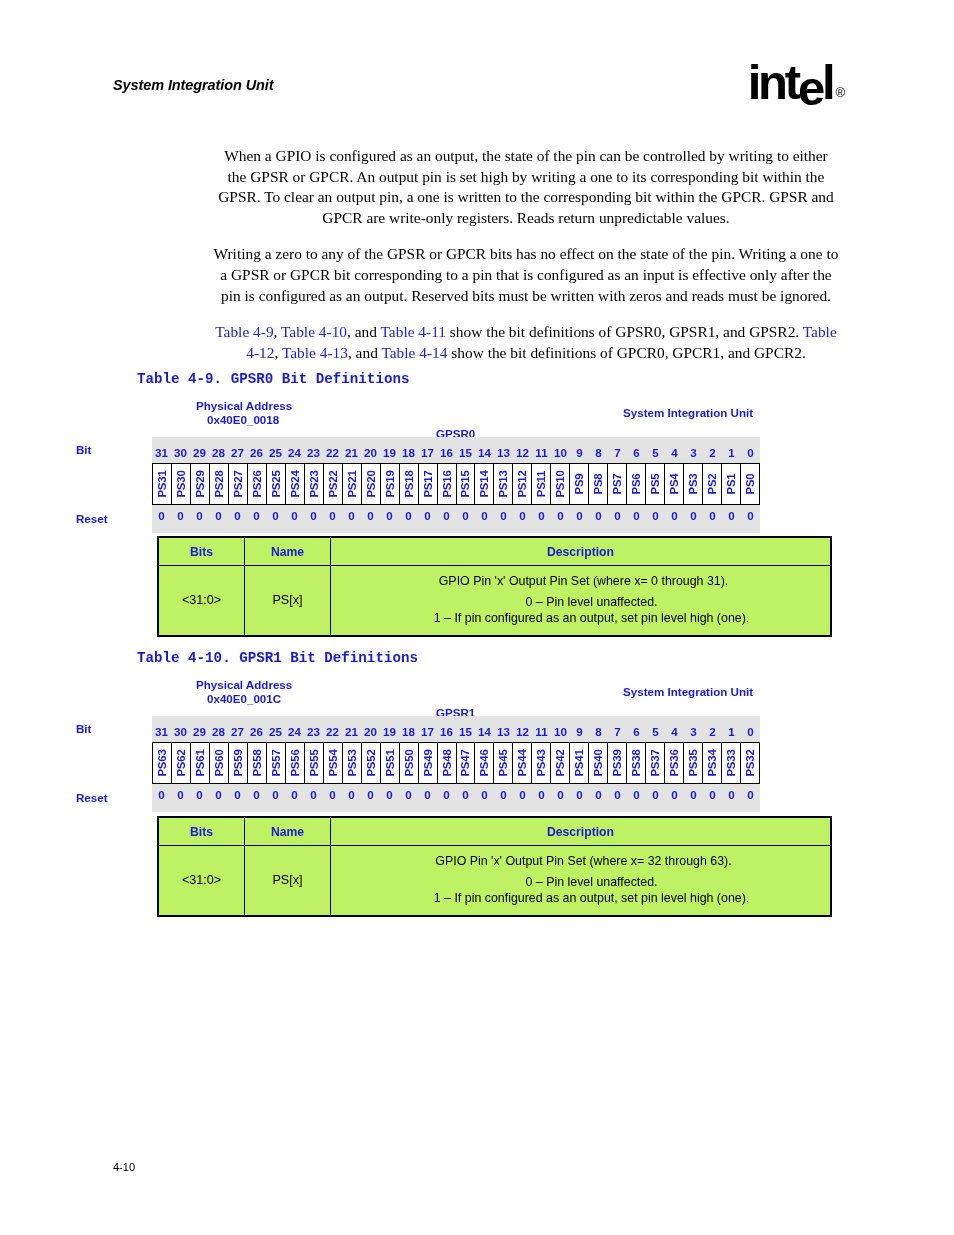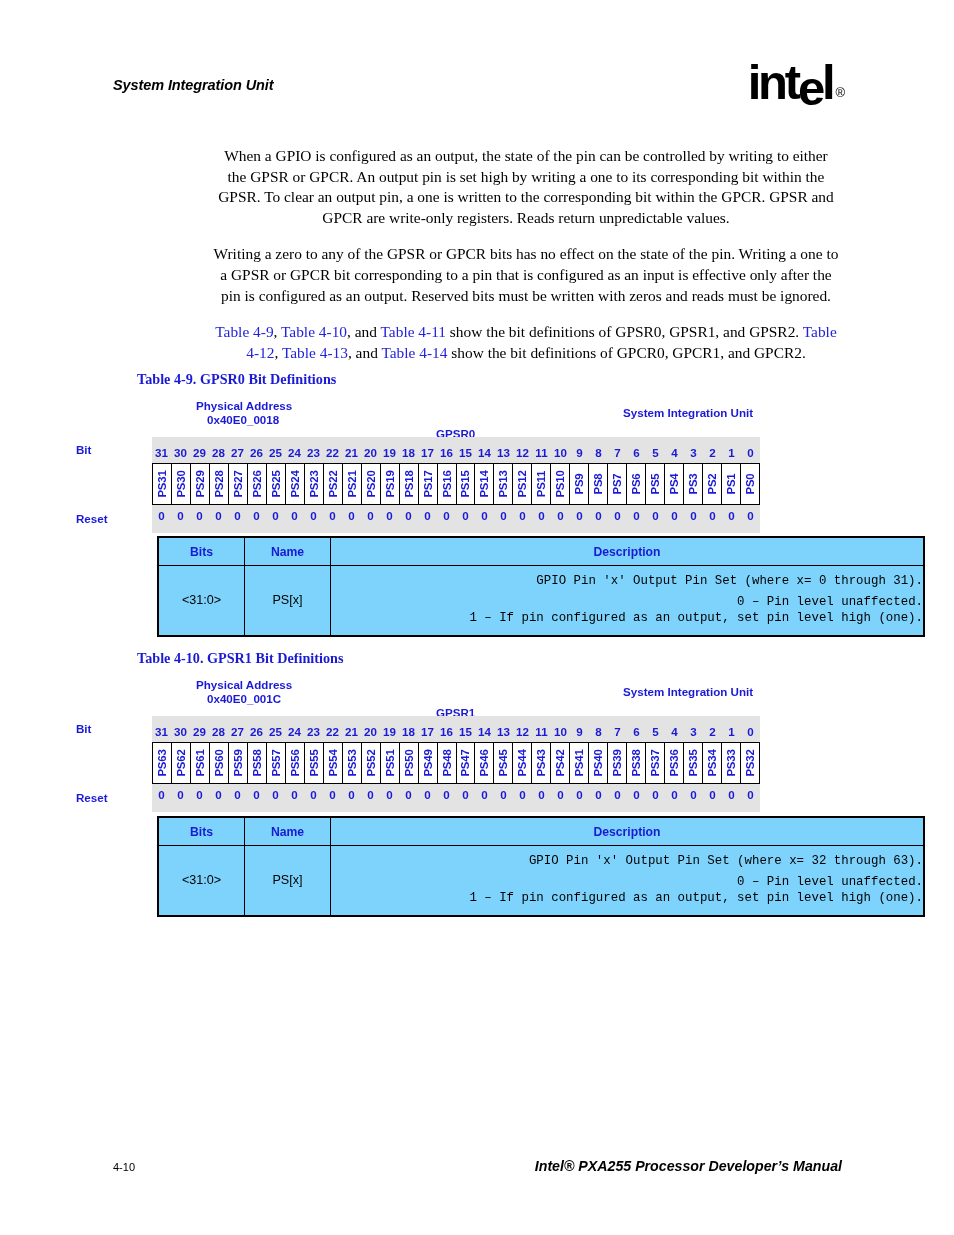--- a/index.html
+++ b/index.html
@@ -74,21 +74,21 @@
   }
   a.xref, .xref {
     color: #2222dd;
     text-decoration: none;
   }
 
   
   .table-caption {
     position: absolute;
     left: 137px;
-    font-family: Liberation Serif, serif;
+    font-family: Liberation Mono, monospace;
     font-weight: bold;
     font-size: 14.2px;
     color: #1a1ad6;
     white-space: nowrap;
   }
 
   
   .reg-block {
     position: absolute;
     left: 0;
@@ -202,25 +202,25 @@
     color: #1a1ad6;
     line-height: 22px;
   }
   .grid-pad-top { height: 5px; }
   .grid-pad-bot { height: 6px; }
 
   
   .desc-table {
     position: absolute;
     left: 157px;
-    width: 768px;
+    width: 675px;
     border: 1.5px solid #000;
     border-collapse: collapse;
     box-sizing: border-box;
-    background: #7dd3fc;
+    background: #bef264;
   }
   .desc-table table {
     border-collapse: collapse;
     width: 100%;
   }
   .desc-table th, .desc-table td {
     border: 1px solid #000;
     padding: 0;
   }
   .desc-table th {
@@ -233,24 +233,24 @@
     vertical-align: middle;
   }
   .desc-table td.c-bits, .desc-table td.c-name {
     font-family: "Liberation Sans", sans-serif;
     font-size: 12.6px;
     color: #000;
     text-align: center;
     vertical-align: middle;
   }
   .desc-table td.c-desc {
-    font-family: Liberation Mono, monospace;
+    font-family: Liberation Sans, sans-serif;
     font-size: 12.4px;
     color: #000;
-    text-align: right;
+    text-align: center;
     vertical-align: top;
     padding: 7px 0 8px 6px;
     line-height: 16.5px;
   }
   .desc-table td.c-desc .sub {
     padding-left: 16px;
     display: block;
   }
   .desc-table td.c-desc .first {
     display: block;
@@ -707,15 +707,14 @@
             <span class="first">GPIO Pin 'x' Output Pin Set (where x= 32 through 63).</span>
             <span class="sub">0 –  Pin level unaffected.</span>
             <span class="sub">1 –  If pin configured as an output, set pin level high (one).</span>
           </td>
         </tr>
       </tbody>
     </table>
   </div>
 
   <div class="footer-left">4-10</div>
-  <div class="footer-right">Intel® PXA255 Processor Developer’s Manual</div>
 
 </div>
 
 </body></html>

